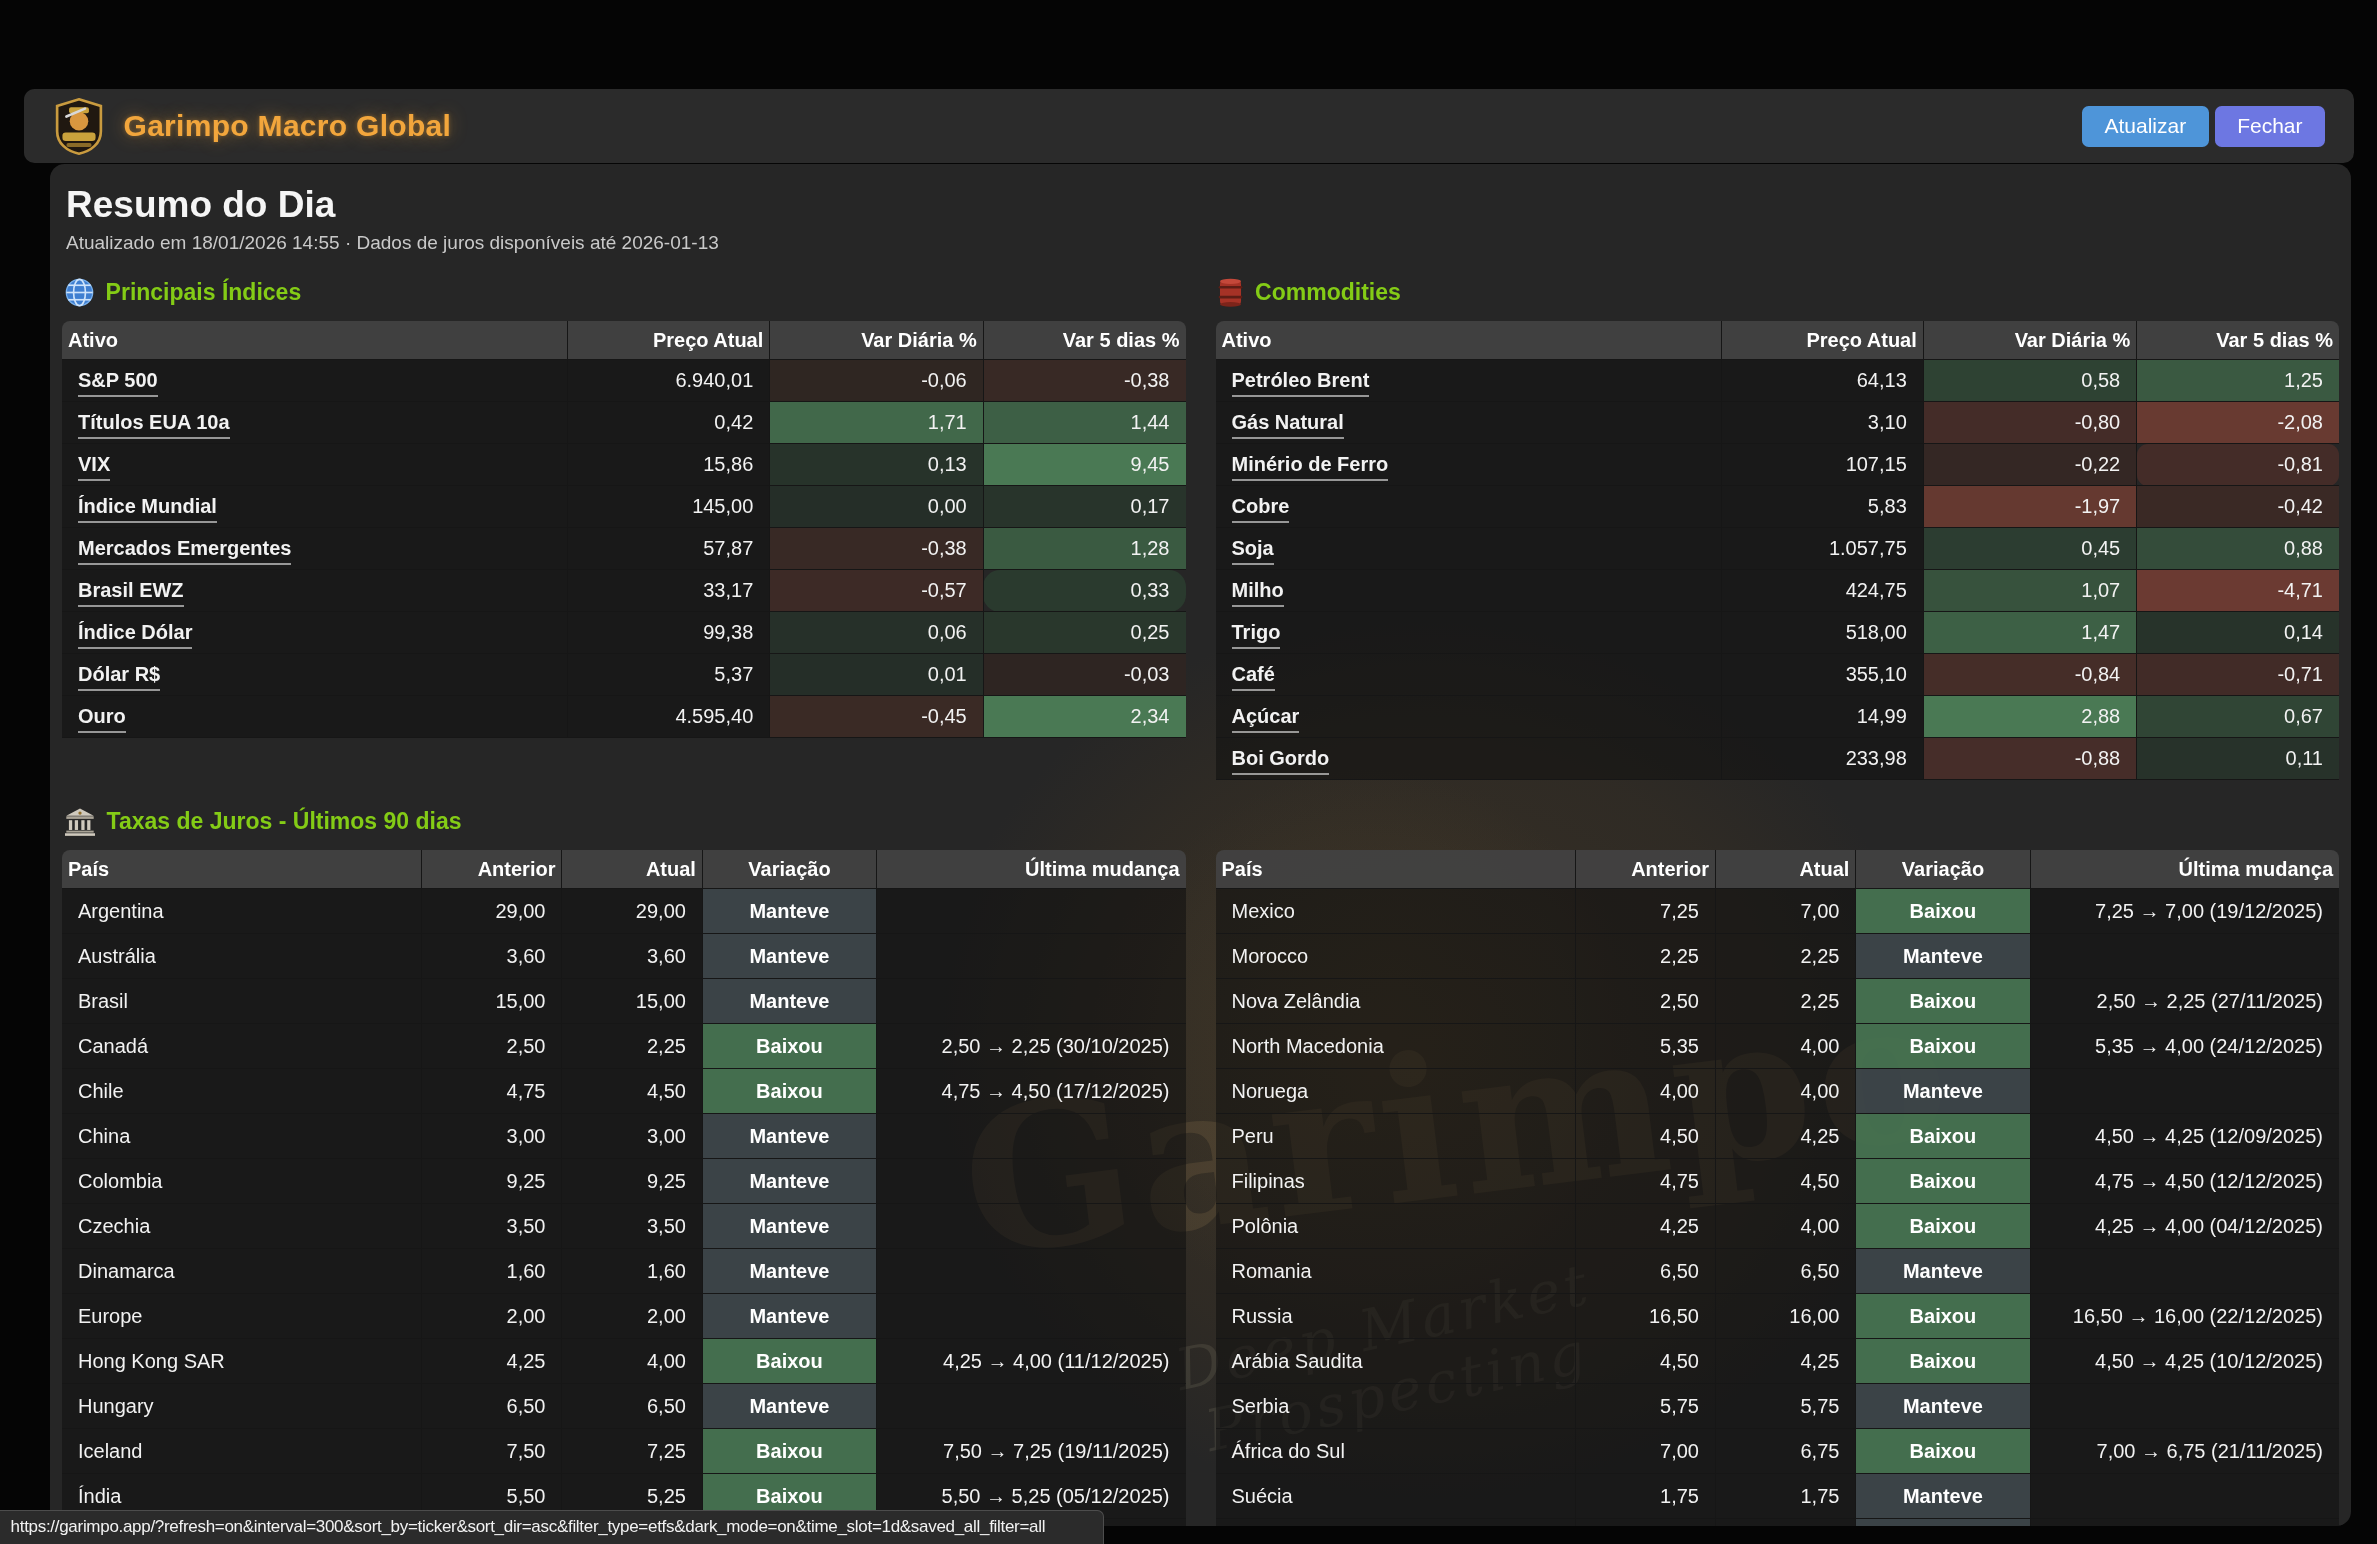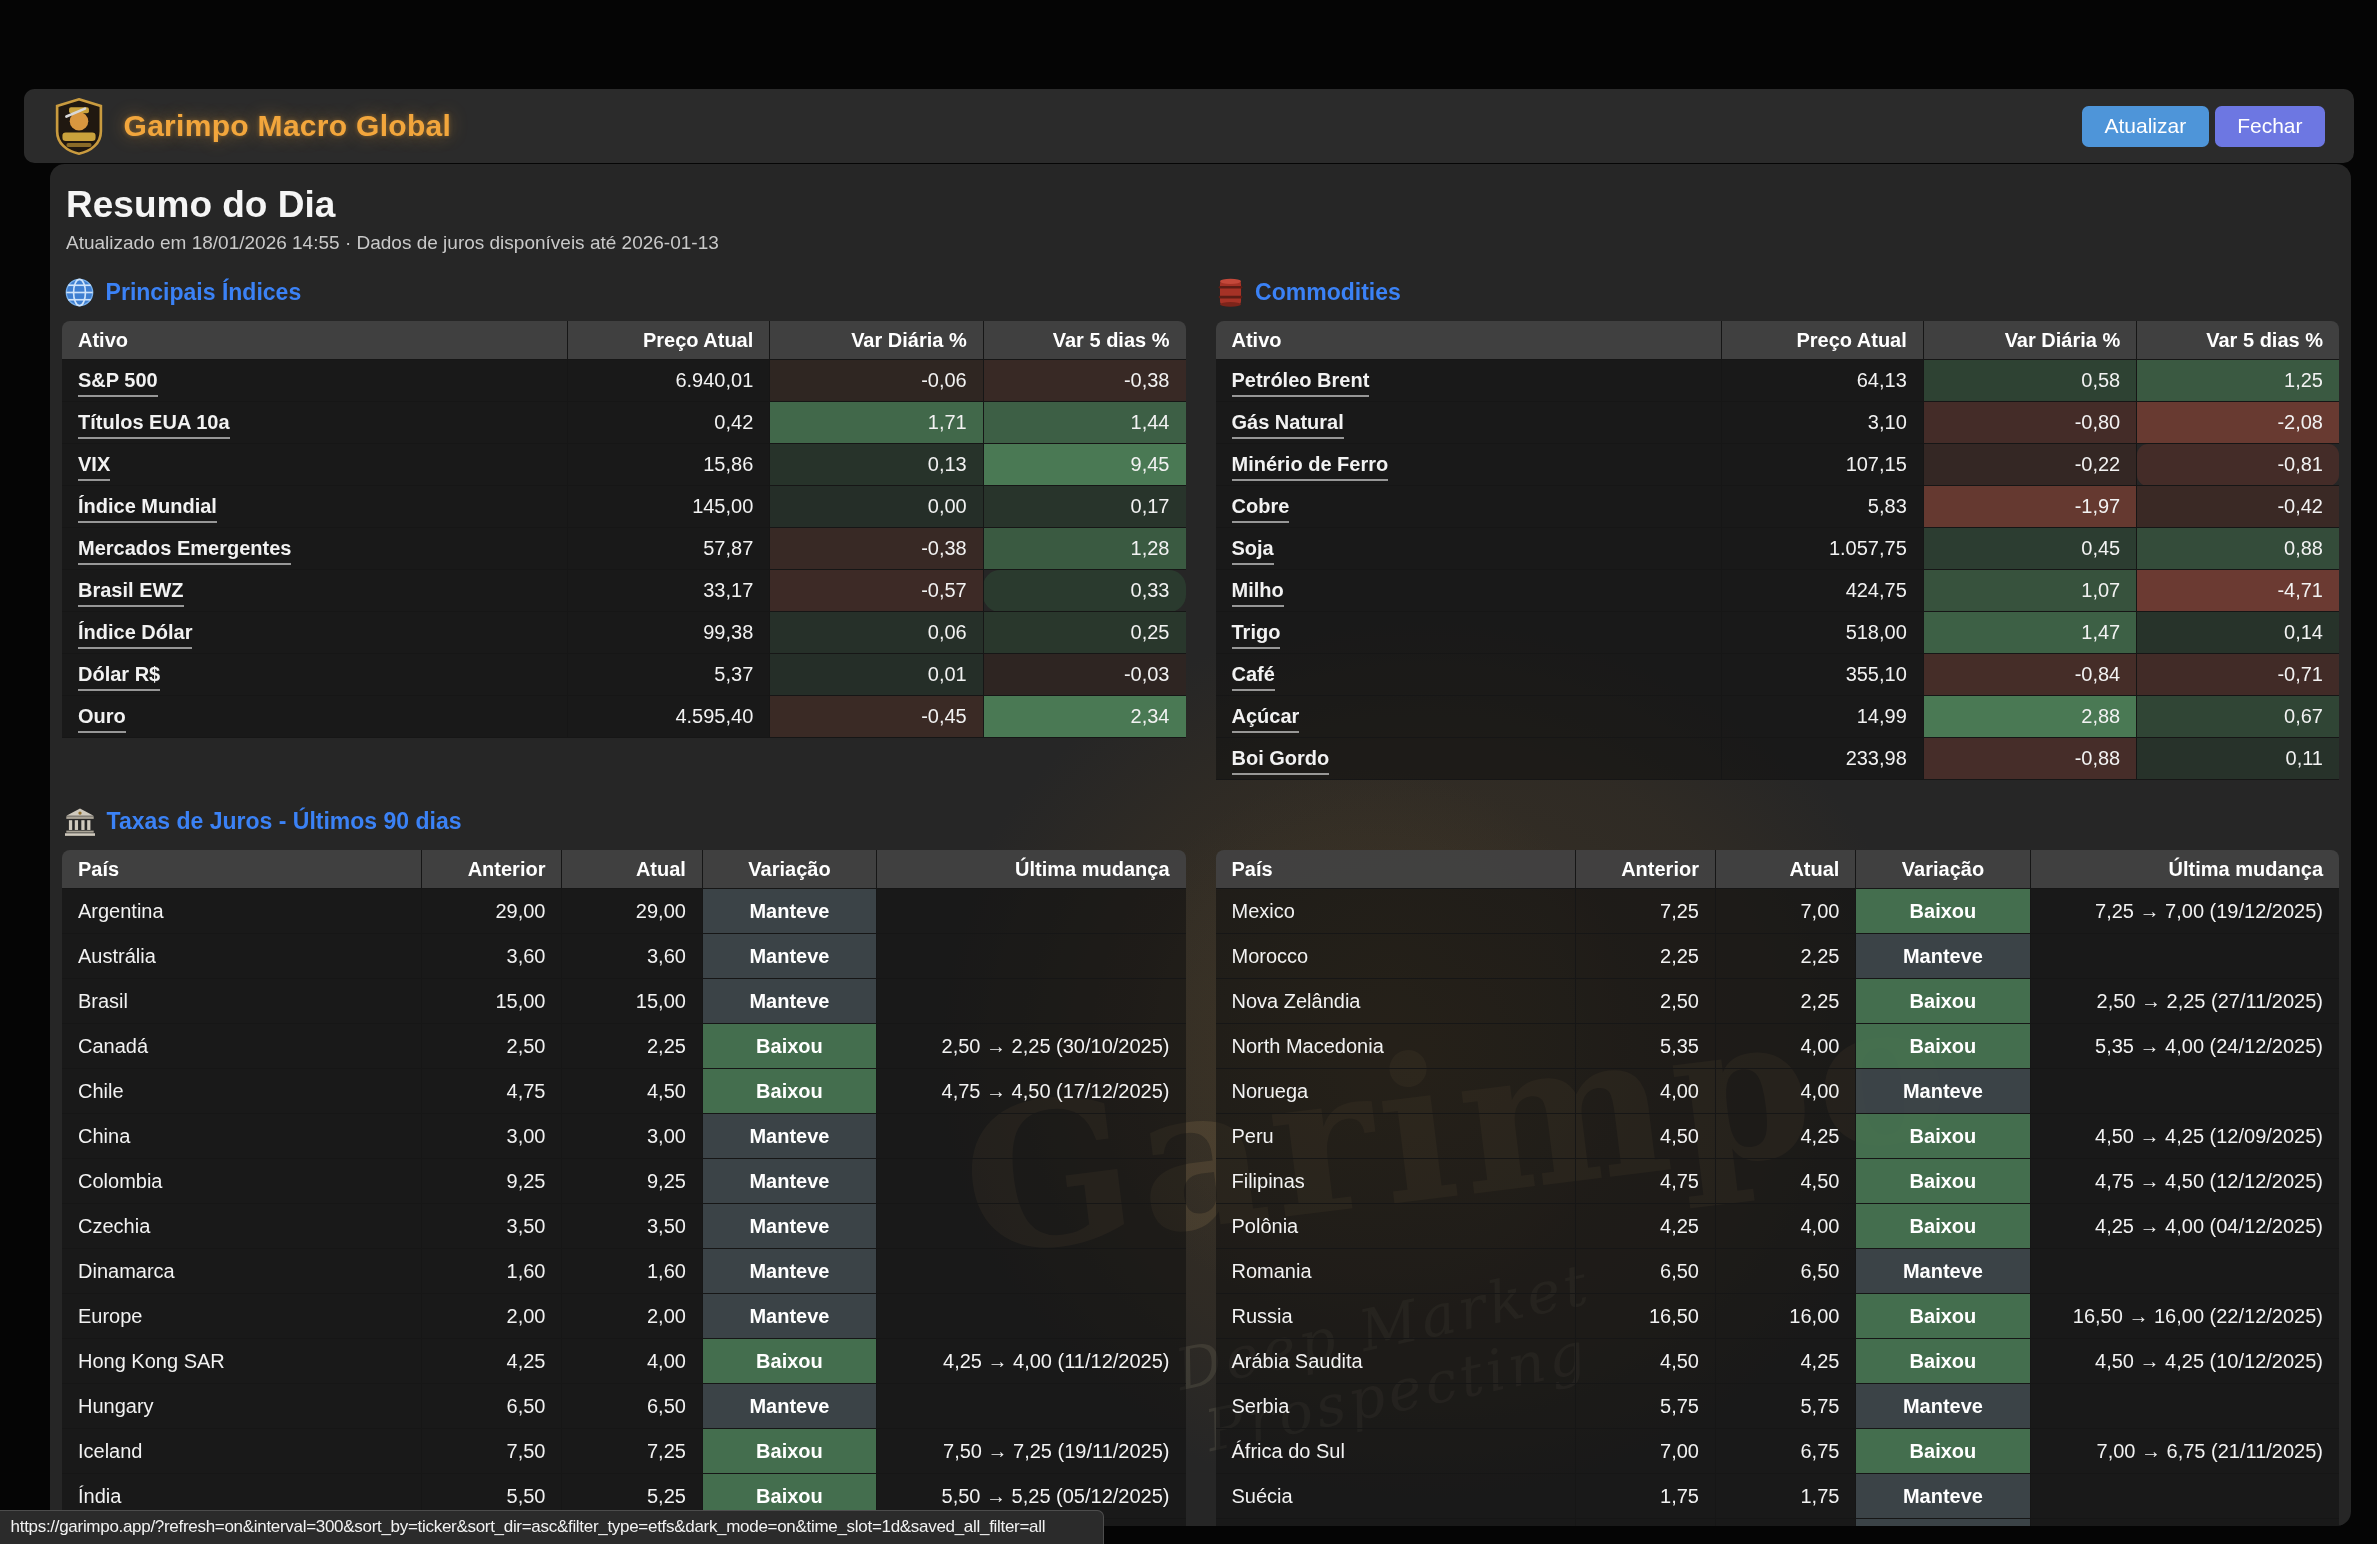--- a/index.html
+++ b/index.html
@@ -38,27 +38,27 @@
   .wm-line2{position:absolute;left:251px;top:812px;width:792px;text-align:center;
             font-family:"DejaVu Serif",serif;font-style:italic;font-size:57px;
             color:rgba(200,188,156,.12);transform:rotate(-12deg);letter-spacing:4px;}
 
   h1{font-size:37px;margin:2.6px 0 6.6px 4px;color:#f5f5f5;font-weight:bold;}
   .subtitle{font-size:19px;color:#c9c9c9;margin-left:4px;}
 
   .grid{display:flex;gap:30px;margin-top:6.6px;}
   .grid>section,.grid>.half{flex:1;min-width:0;}
 
-  h2.section{font-size:23px;color:#3b82f6;font-weight:bold;display:flex;
+  h2.section{font-size:23px;color:#84cc16;font-weight:bold;display:flex;
              align-items:center;gap:12px;margin:17px 0 14.5px 2.6px;text-align:right;}
   .icon{display:inline-flex;flex:none;}
 
   table{width:100%;border-collapse:collapse;table-layout:fixed;font-size:20px;}
   th{background:rgba(66,66,66,.94);color:#fff;font-weight:bold;height:38px;
-     padding:0 16px;text-align:right;border:1.3px solid #161616;}
+     padding:0 6px;text-align:right;border:1.3px solid #161616;}
   th.left{text-align:left;} th.center{text-align:center;}
   td{height:41px;padding:0 16px;color:#f2f2f2;text-align:right;
      border:1.3px solid #161616;background:rgba(14,14,14,.55);}
   td.left{text-align:left;}
   .rates td{height:44px;}
   th:first-child,td:first-child{border-left:none;}
   th:last-child,td:last-child{border-right:none;}
   thead th{border-top:none;}
   thead th:first-child{border-top-left-radius:8px;}
   thead th:last-child{border-top-right-radius:8px;}

